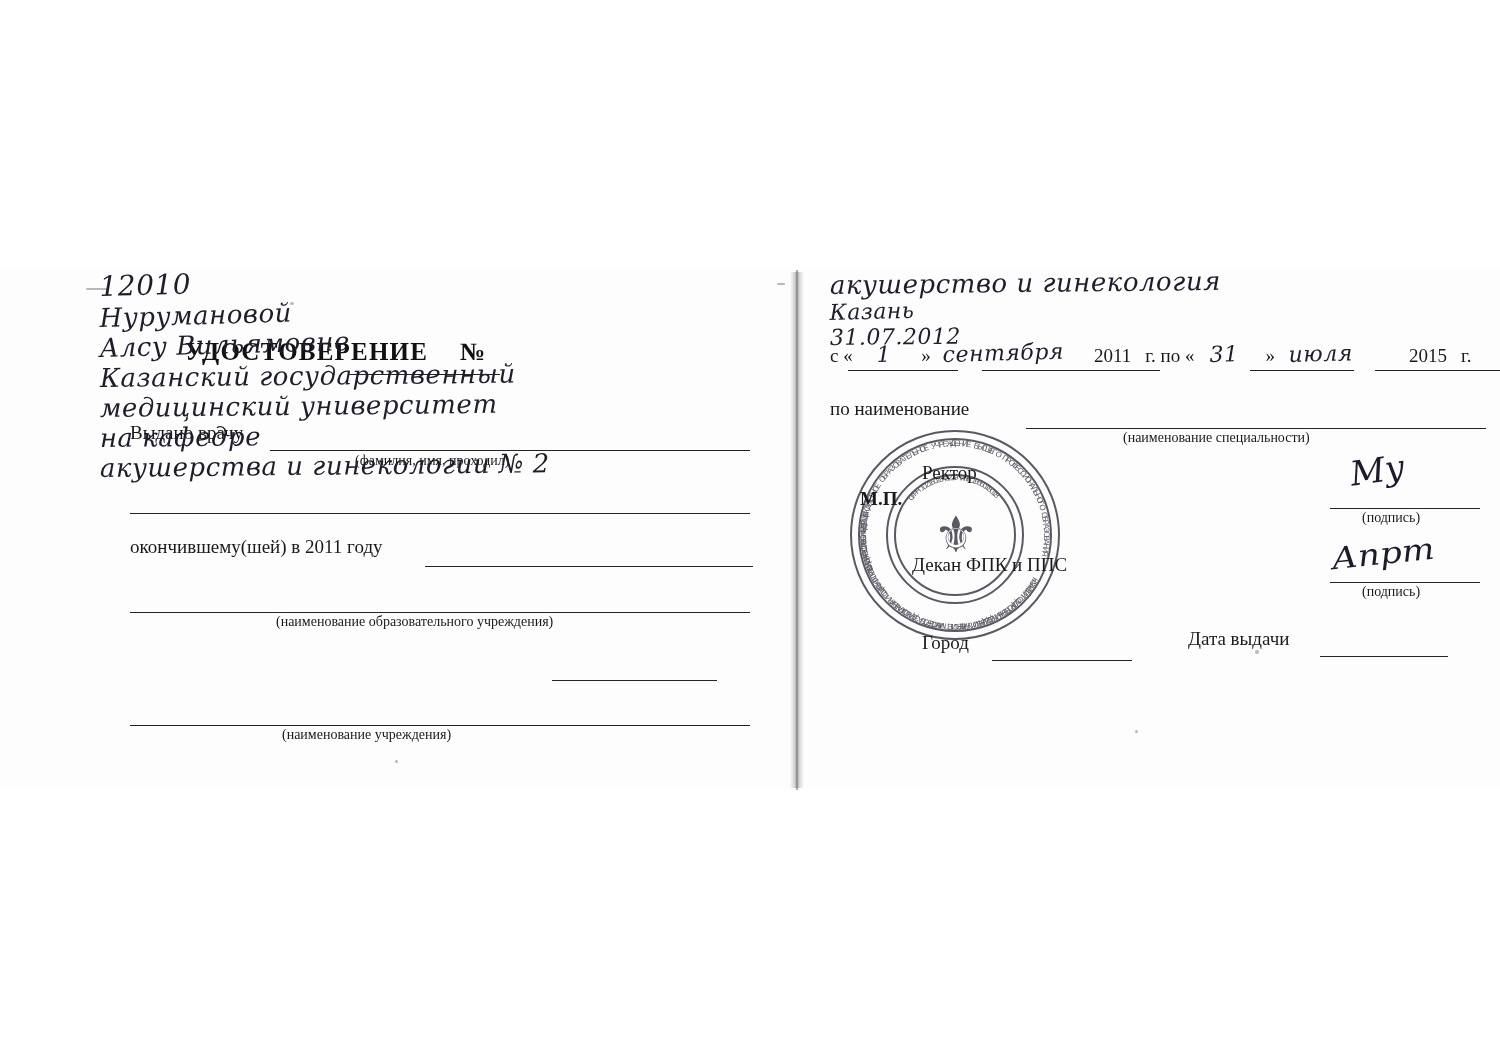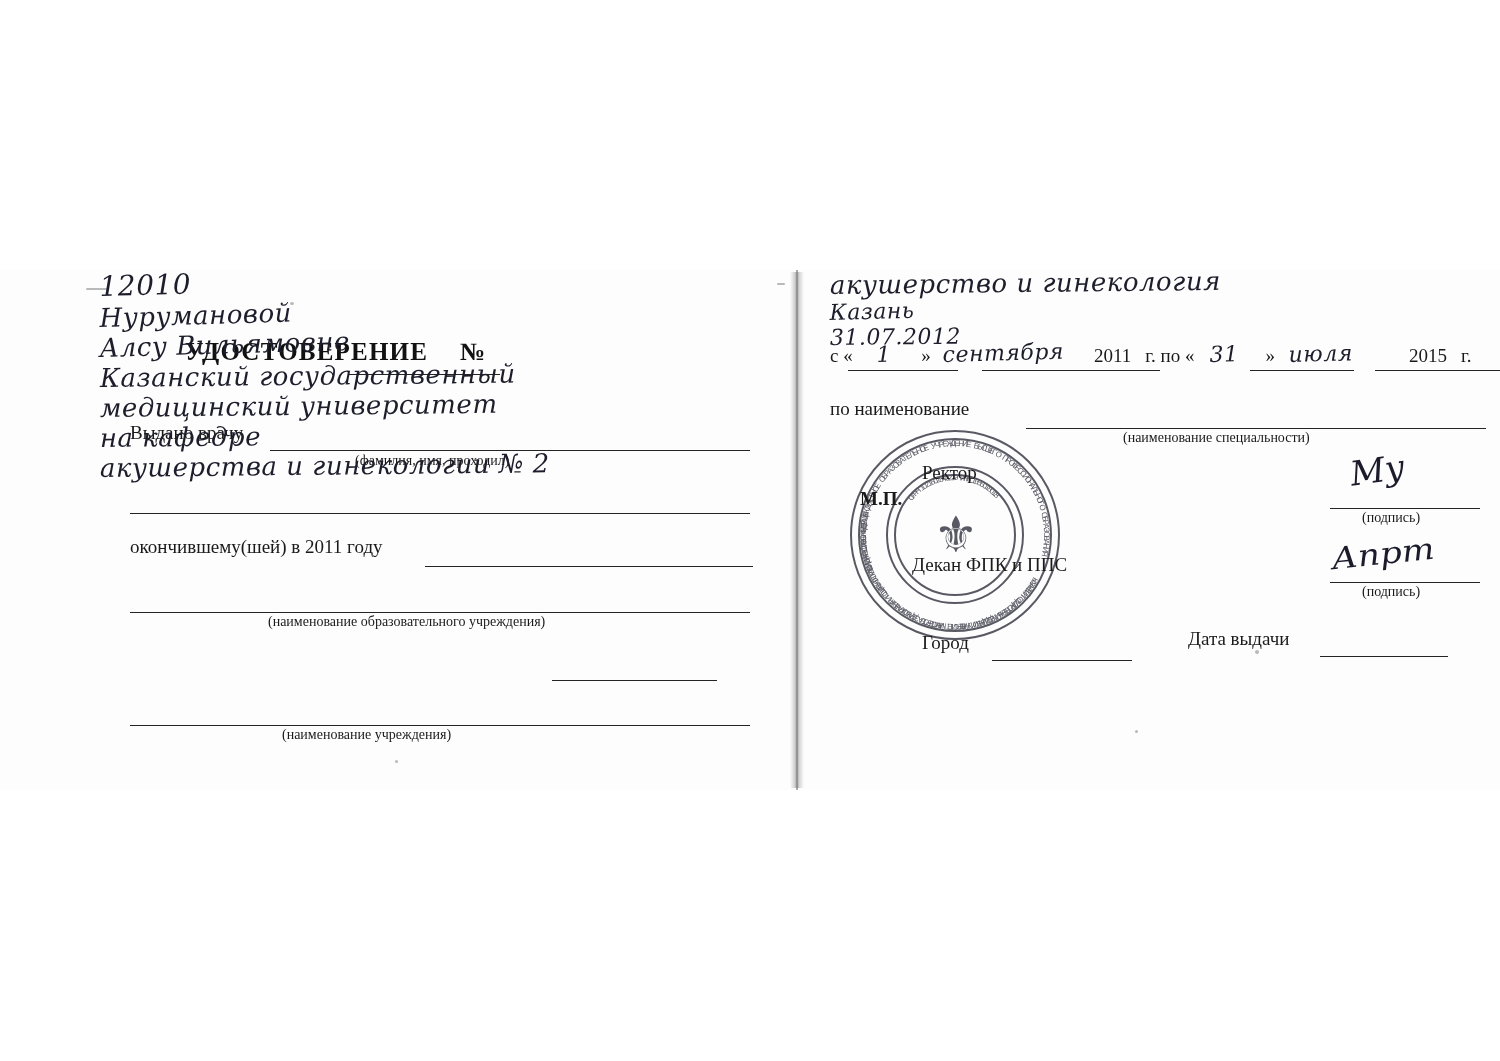--- a/index.html
+++ b/index.html
@@ -201,21 +201,21 @@
 
     <div class="hand" style="left:148px;top:202px;">Алсу Вильямовне</div>
     <div class="rule" style="left:30px;top:243px;width:620px;"></div>
 
     <div class="printed" style="position:absolute;left:30px;top:266px;">окончившему(шей) в 2011 году</div>
     <div class="hand flat" style="left:332px;top:252px;">Казанский государственный</div>
     <div class="rule" style="left:325px;top:296px;width:328px;"></div>
 
     <div class="hand flat" style="left:32px;top:300px;">медицинский университет</div>
     <div class="rule" style="left:30px;top:342px;width:620px;"></div>
-    <div class="printed-sm" style="position:absolute;left:168px;top:344px;">(наименование образовательного учреждения)</div>
+    <div class="printed-sm" style="position:absolute;left:176px;top:344px;">(наименование образовательного учреждения)</div>
 
     <div class="hand flat" style="left:460px;top:368px;">на кафедре</div>
     <div class="rule" style="left:452px;top:410px;width:165px;"></div>
 
     <div class="hand flat" style="left:108px;top:412px;">акушерства и гинекологии № 2</div>
     <div class="rule" style="left:30px;top:455px;width:620px;"></div>
     <div class="printed-sm" style="position:absolute;left:182px;top:457px;">(наименование учреждения)</div>
   </div>
 
   <div class="page-half right-half">

